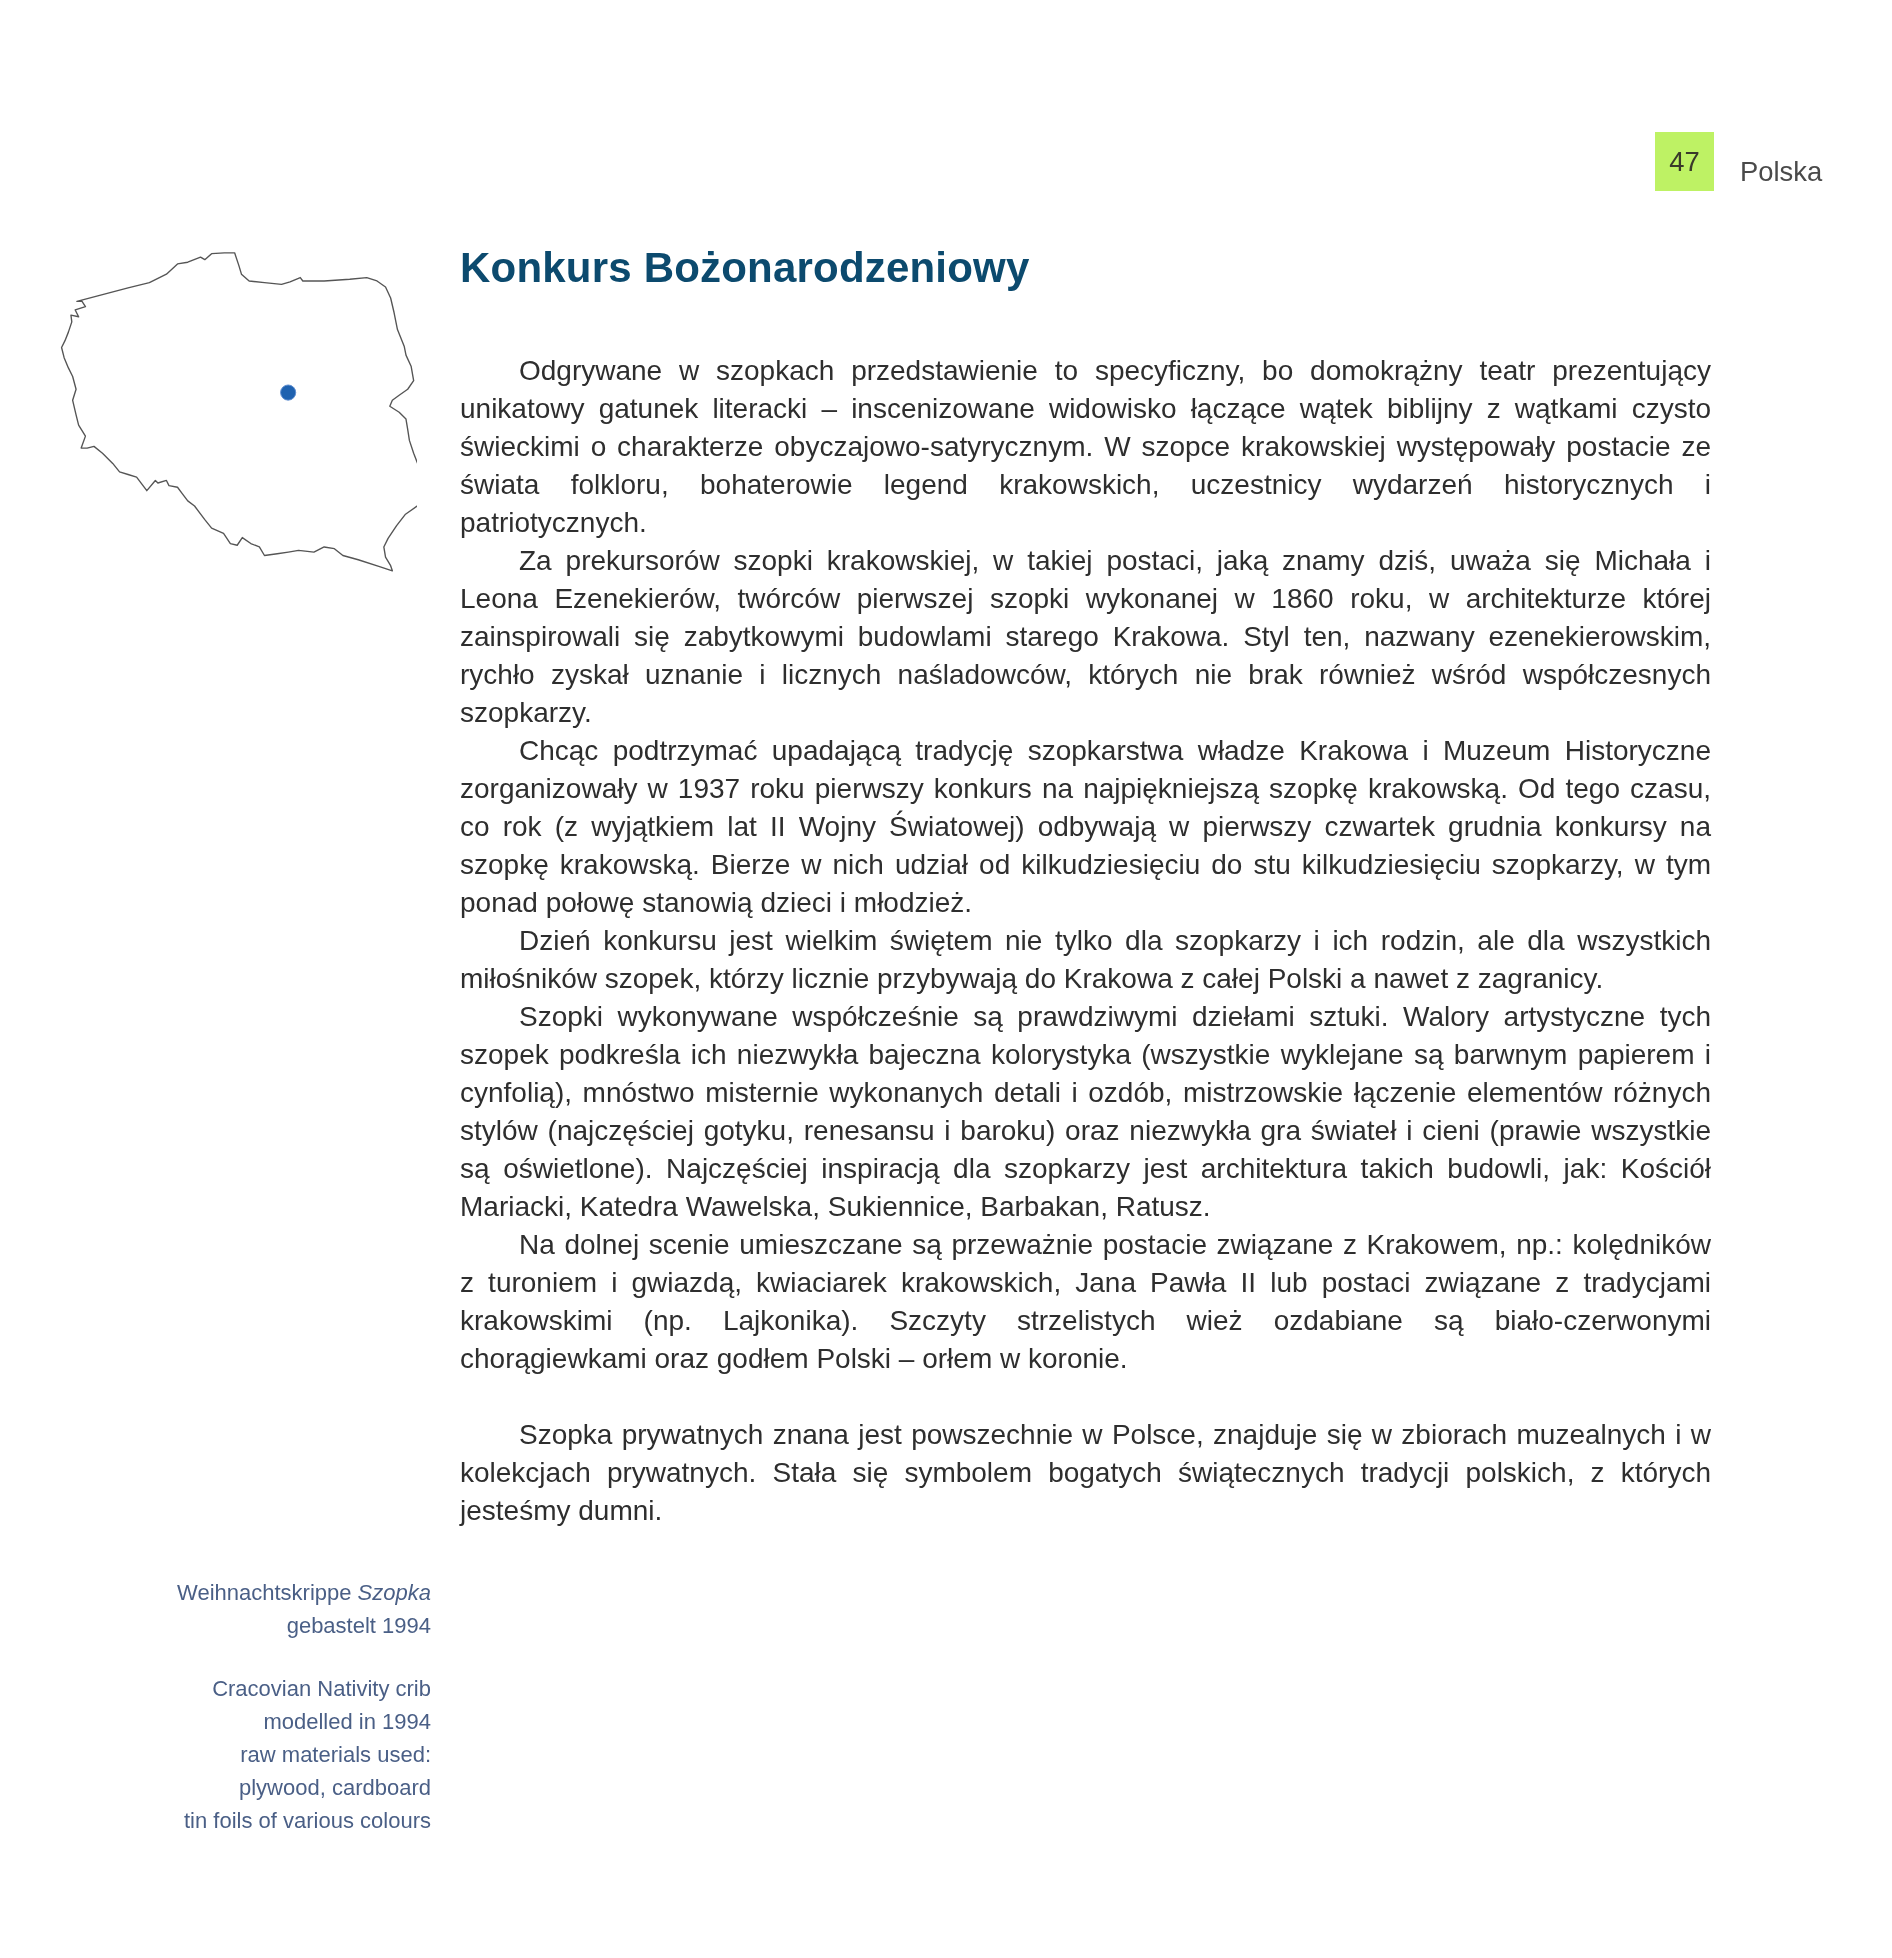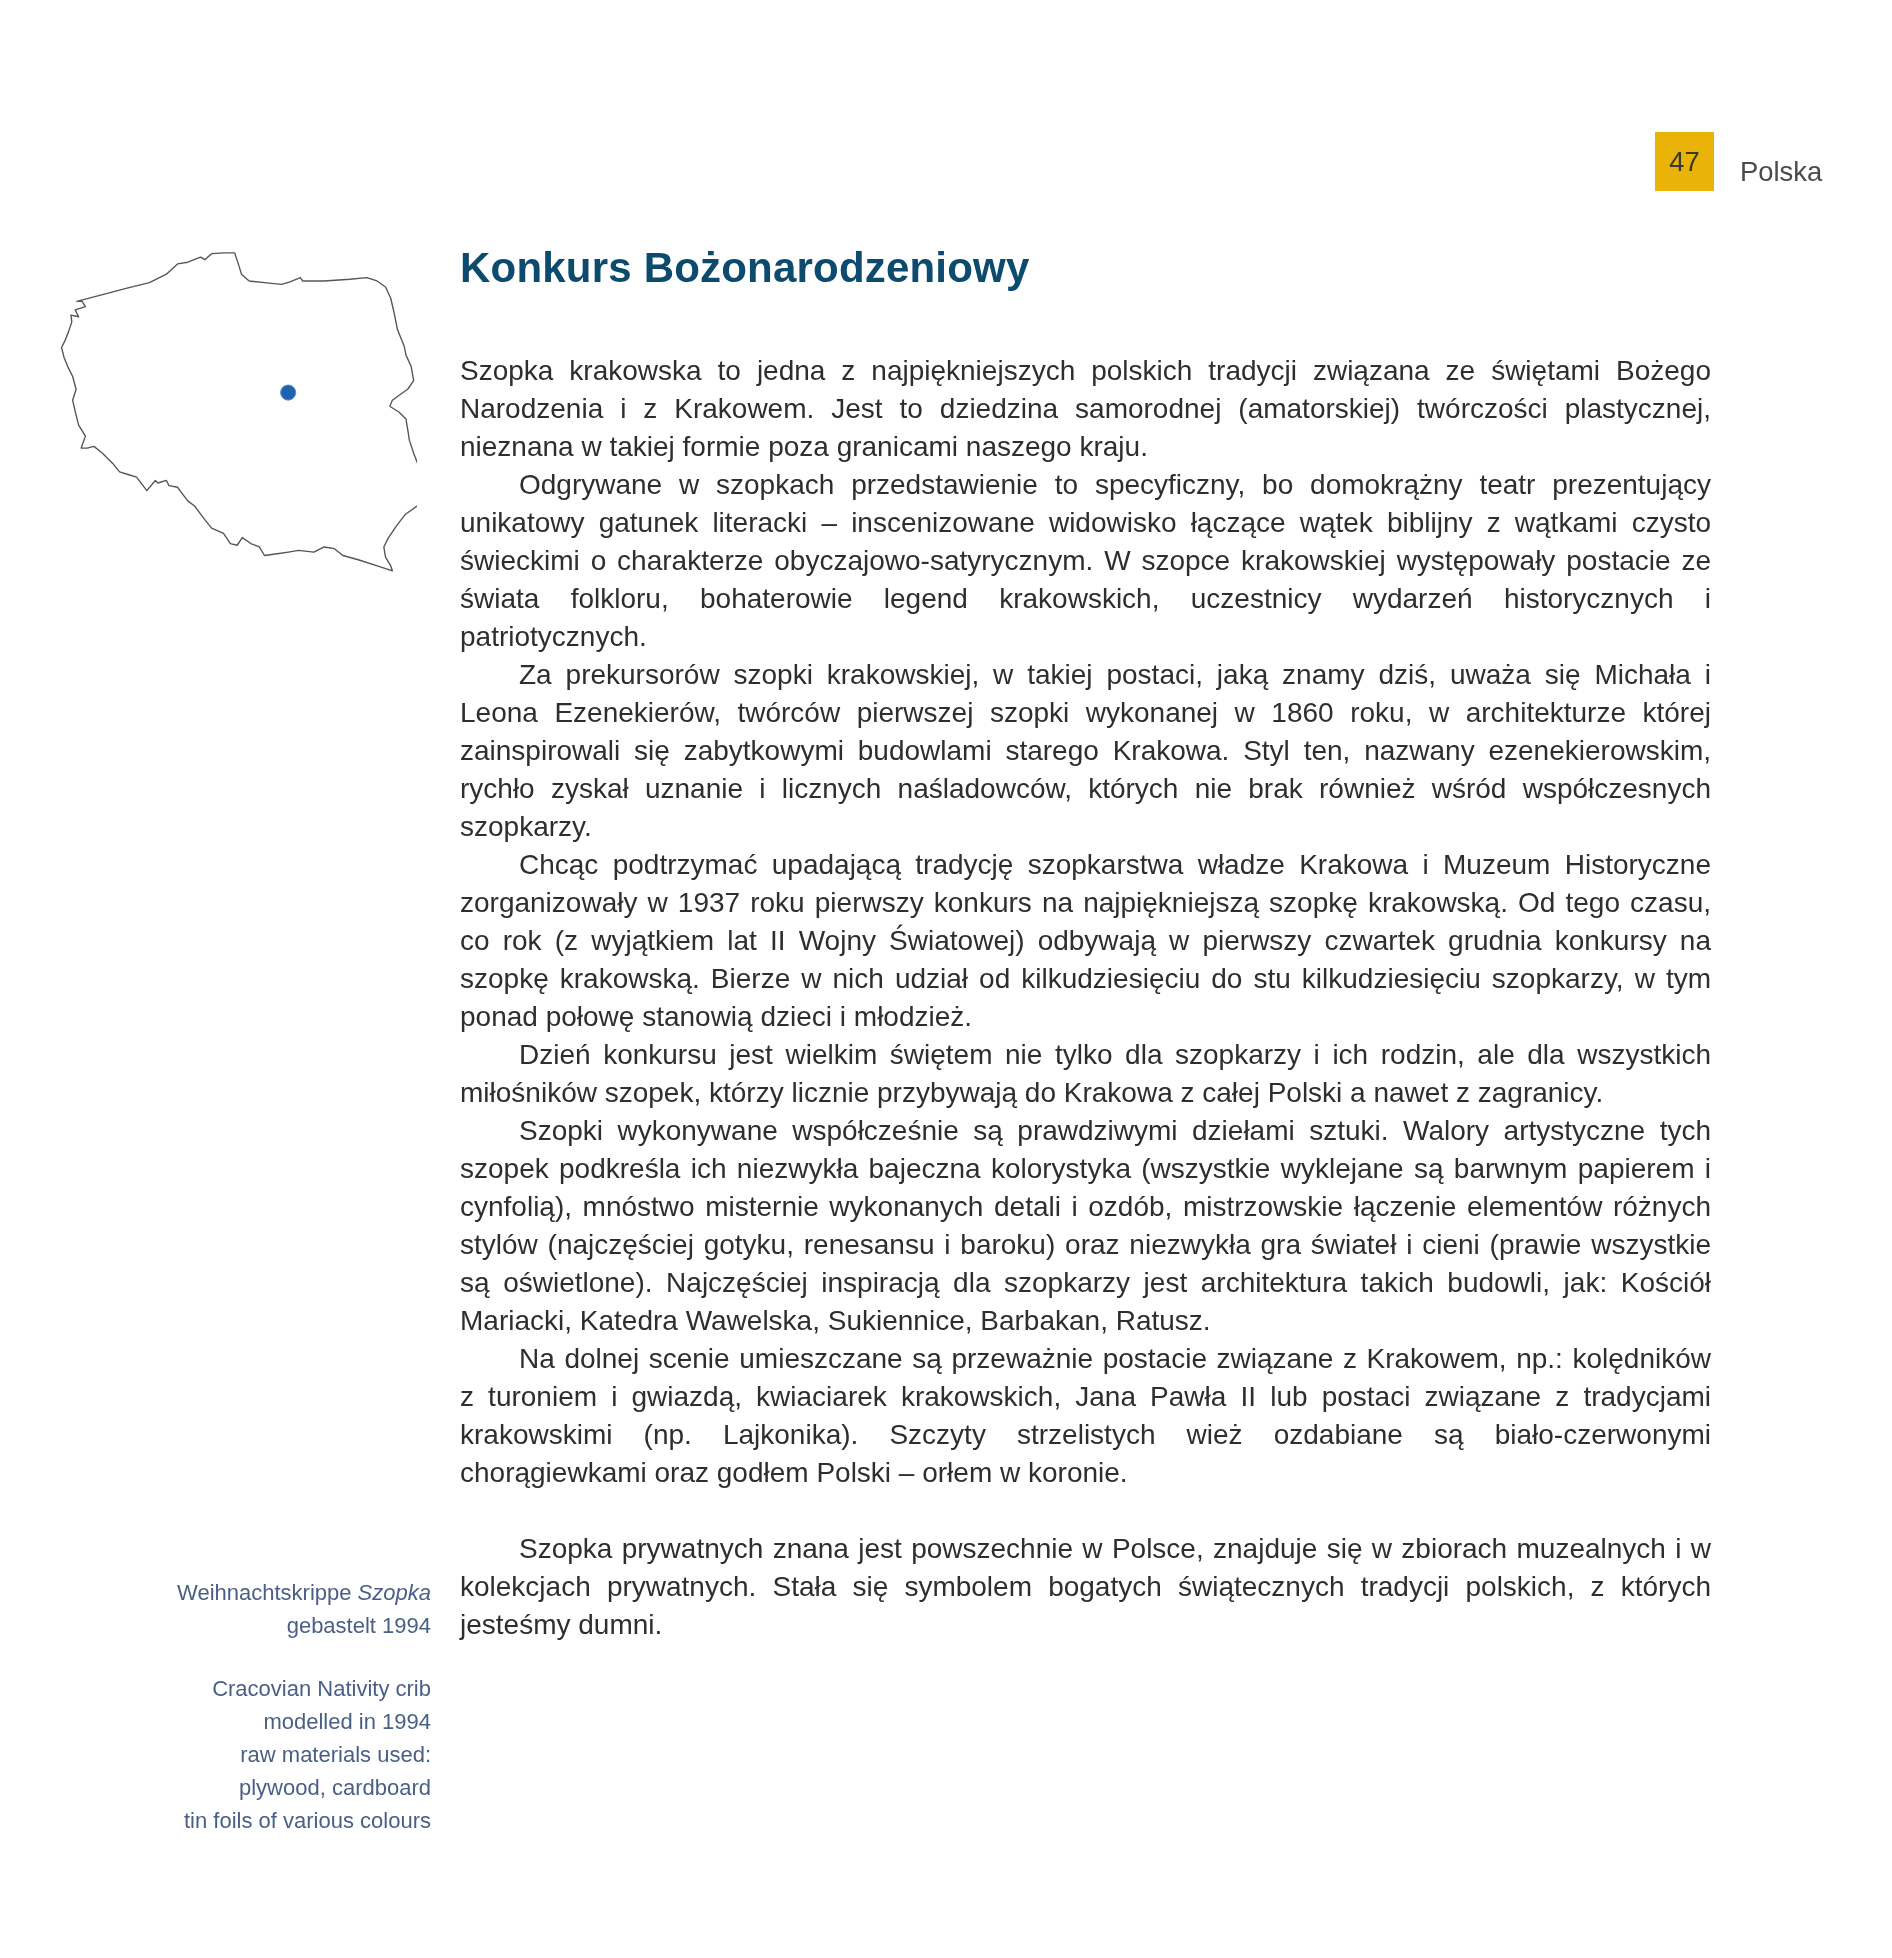--- a/index.html
+++ b/index.html
@@ -24,21 +24,21 @@
 
   .caption { position: absolute; right: 1462px; text-align: right; color: #4a5f86;
              font-size: 22px; line-height: 33px; }
   .caption-de { top: 1576px; }
   .caption-en { top: 1672px; }
   .caption em { font-style: italic; }
 </style>
 </head>
 <body>
 
-<div class="page-num-box" style="background: #eab308;">
+<div class="page-num-box" style="background: #bef264;">
   <span>47</span>
 </div>
 <div class="section-label">Polska</div>
 
 <svg class="map" viewBox="0 0 380 360" xmlns="http://www.w3.org/2000/svg">
   <path fill="none" stroke="#555555" stroke-width="1.6" stroke-linejoin="round" d="M 10 62
            L 40 54 L 70 46 L 95 40 L 115 30 L 128 18 L 140 16 L 155 10 L 160 13 L 168 6 L 183 5 L 195 5
            L 200 20 L 203 30 L 212 38 L 230 40 L 250 42 L 260 39 L 272 34 L 275 38 L 300 38 L 330 36 L 350 34
            L 362 38 L 372 45 L 378 58 L 382 75 L 386 95 L 394 115 L 396 125 L 402 138 L 405 155
            L 398 165 L 388 172 L 380 178 L 377 185 L 388 192 L 396 200
@@ -49,21 +49,20 @@
            L 148 302 L 140 296 L 134 288 L 128 280 L 118 278 L 115 272 L 105 275 L 102 272
            L 92 284 L 80 268 L 70 265 L 60 262 L 52 252 L 40 240 L 30 232 L 22 234 L 15 234
            L 20 220 L 12 207 L 9 195 L 5 178 L 9 165 L 5 150 L 0 140 L -5 128 L -8 116 L -4 108 L 0 98 L 4 86
            L 3 78 L 12 80 L 8 72 L 20 68 L 16 62 Z" transform="translate(12,8) scale(0.9)"></path>
   <circle cx="244" cy="160" r="8" fill="#1f62b0" stroke="#5f8ed0" stroke-width="1"></circle>
 </svg>
 
 <h1 class="title">Konkurs Bożonarodzeniowy</h1>
 
 <div class="body-text">
-  <p class="first">Szopka krakowska to jedna z najpiękniejszych polskich tradycji związana ze świętami Bożego Narodzenia i  z Krakowem. Jest to dziedzina samorodnej (amatorskiej) twórczości plastycznej, nieznana w takiej formie poza granicami naszego kraju.</p>
   <p>Odgrywane w szopkach przedstawienie to specyficzny, bo domokrążny teatr prezentujący unikatowy gatunek literacki – inscenizowane widowisko łączące wątek biblijny z  wątkami czysto świeckimi o charakterze obyczajowo-satyrycznym. W szopce krakowskiej występowały postacie ze świata folkloru, bohaterowie legend krakowskich, uczestnicy wydarzeń historycznych i patriotycznych.</p>
   <p>Za prekursorów szopki krakowskiej, w takiej postaci, jaką znamy dziś, uważa się Michała i Leona Ezenekierów, twórców pierwszej szopki wykonanej w 1860 roku, w architekturze której zainspirowali się zabytkowymi budowlami starego Krakowa. Styl ten, nazwany ezenekierowskim, rychło zyskał uznanie i licznych naśladowców, których nie brak również wśród współczesnych szopkarzy.</p>
   <p>Chcąc podtrzymać upadającą tradycję szopkarstwa władze Krakowa i Muzeum Historyczne zorganizowały w 1937 roku pierwszy konkurs na najpiękniejszą szopkę krakowską. Od tego czasu, co rok (z wyjątkiem lat II Wojny Światowej) odbywają w pierwszy czwartek grudnia konkursy na szopkę krakowską. Bierze w nich udział od kilkudziesięciu do stu kilkudziesięciu szopkarzy, w tym ponad połowę stanowią dzieci i młodzież.</p>
   <p>Dzień konkursu jest wielkim świętem nie tylko dla szopkarzy i ich rodzin, ale dla wszystkich miłośników szopek, którzy licznie przybywają do Krakowa z całej Polski a nawet z zagranicy.</p>
   <p>Szopki wykonywane współcześnie są prawdziwymi dziełami sztuki. Walory artystyczne tych szopek podkreśla ich niezwykła bajeczna kolorystyka (wszystkie wyklejane są barwnym papierem i cynfolią), mnóstwo misternie wykonanych detali i ozdób, mistrzowskie łączenie elementów  różnych stylów (najczęściej gotyku, renesansu i baroku) oraz niezwykła gra świateł i cieni (prawie wszystkie są oświetlone). Najczęściej inspiracją dla szopkarzy jest architektura takich budowli, jak: Kościół Mariacki, Katedra Wawelska, Sukiennice, Barbakan, Ratusz.</p>
   <p>Na dolnej scenie umieszczane są przeważnie postacie związane z Krakowem, np.: kolędników z turoniem i gwiazdą, kwiaciarek krakowskich, Jana Pawła II lub postaci związane z tradycjami krakowskimi (np. Lajkonika). Szczyty strzelistych wież ozdabiane są biało-czerwonymi chorągiewkami oraz godłem Polski – orłem w koronie.</p>
   <p class="closing">Szopka prywatnych znana jest powszechnie w Polsce, znajduje się w zbiorach muzealnych i w kolekcjach prywatnych. Stała się symbolem bogatych świątecznych tradycji polskich, z których jesteśmy dumni.</p>
 </div>
 
 <div class="caption caption-de" style="color: rgb(74, 95, 134);">

